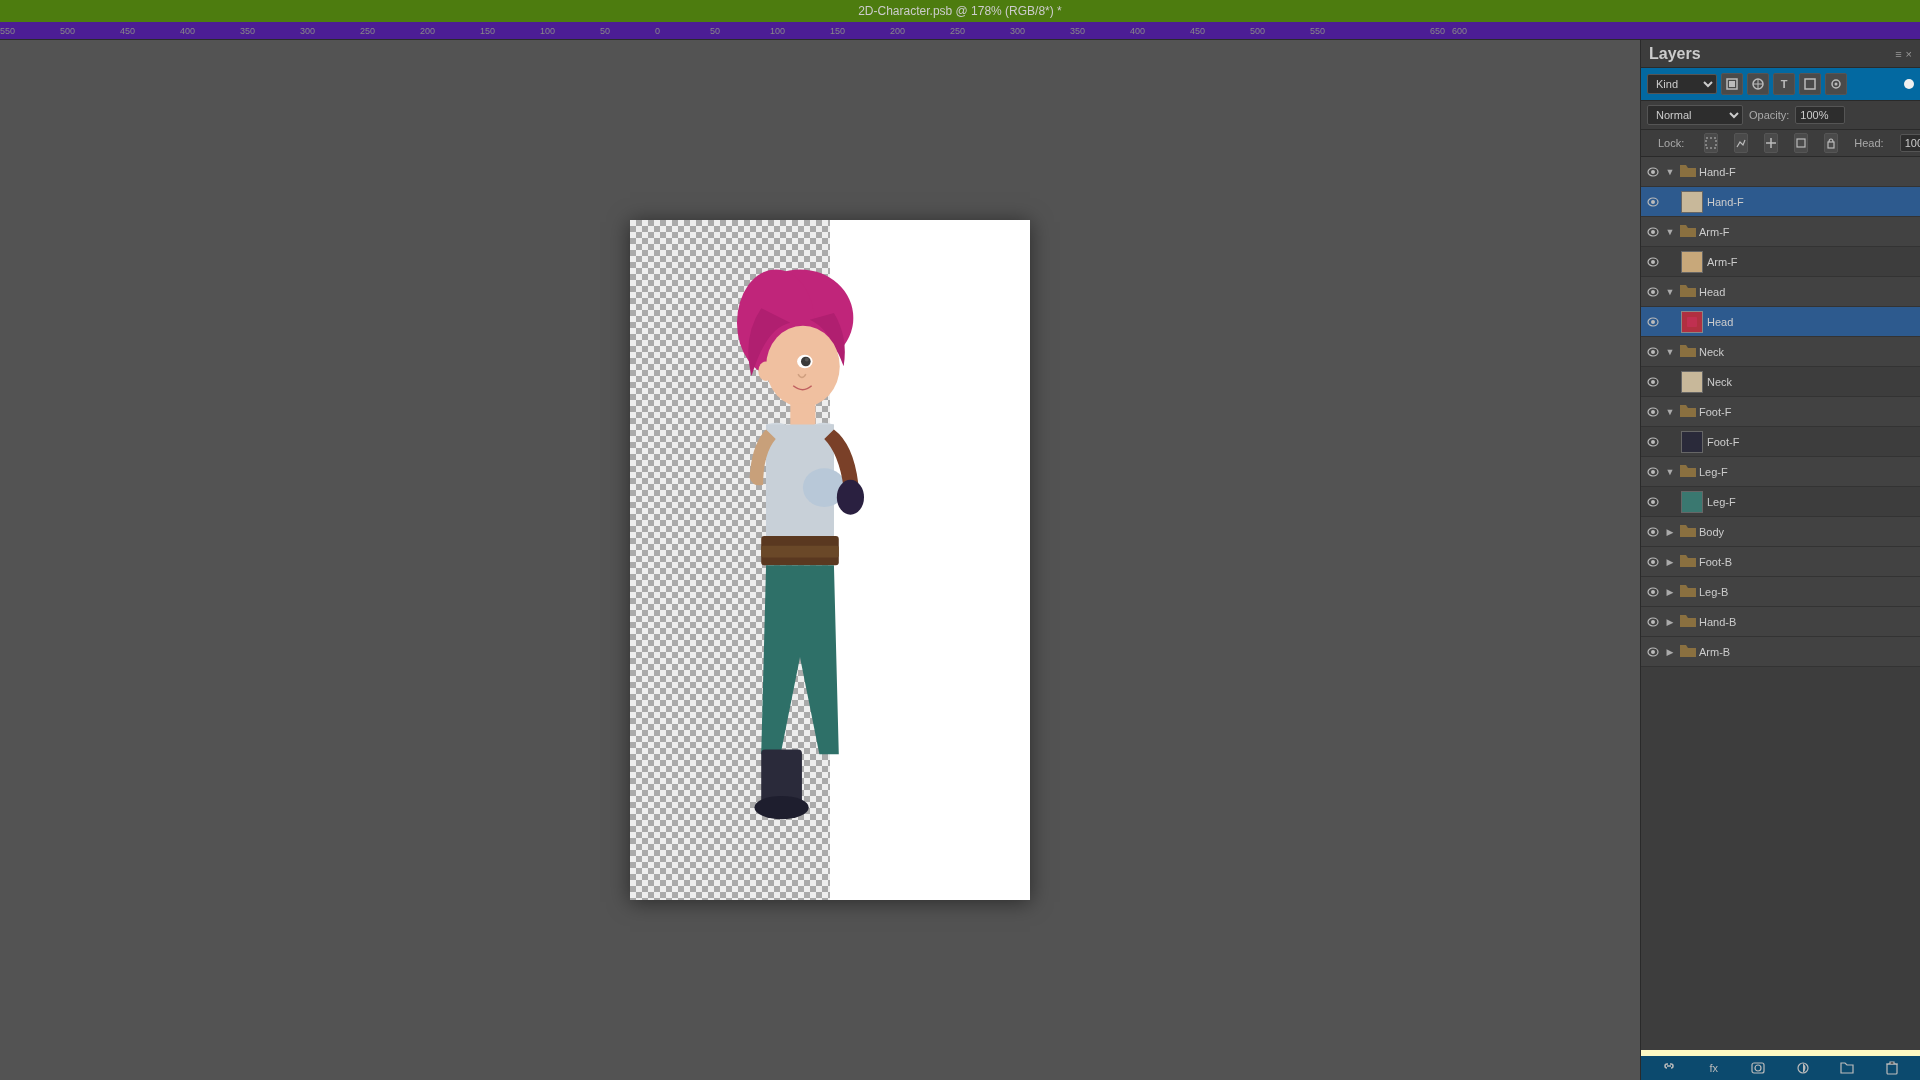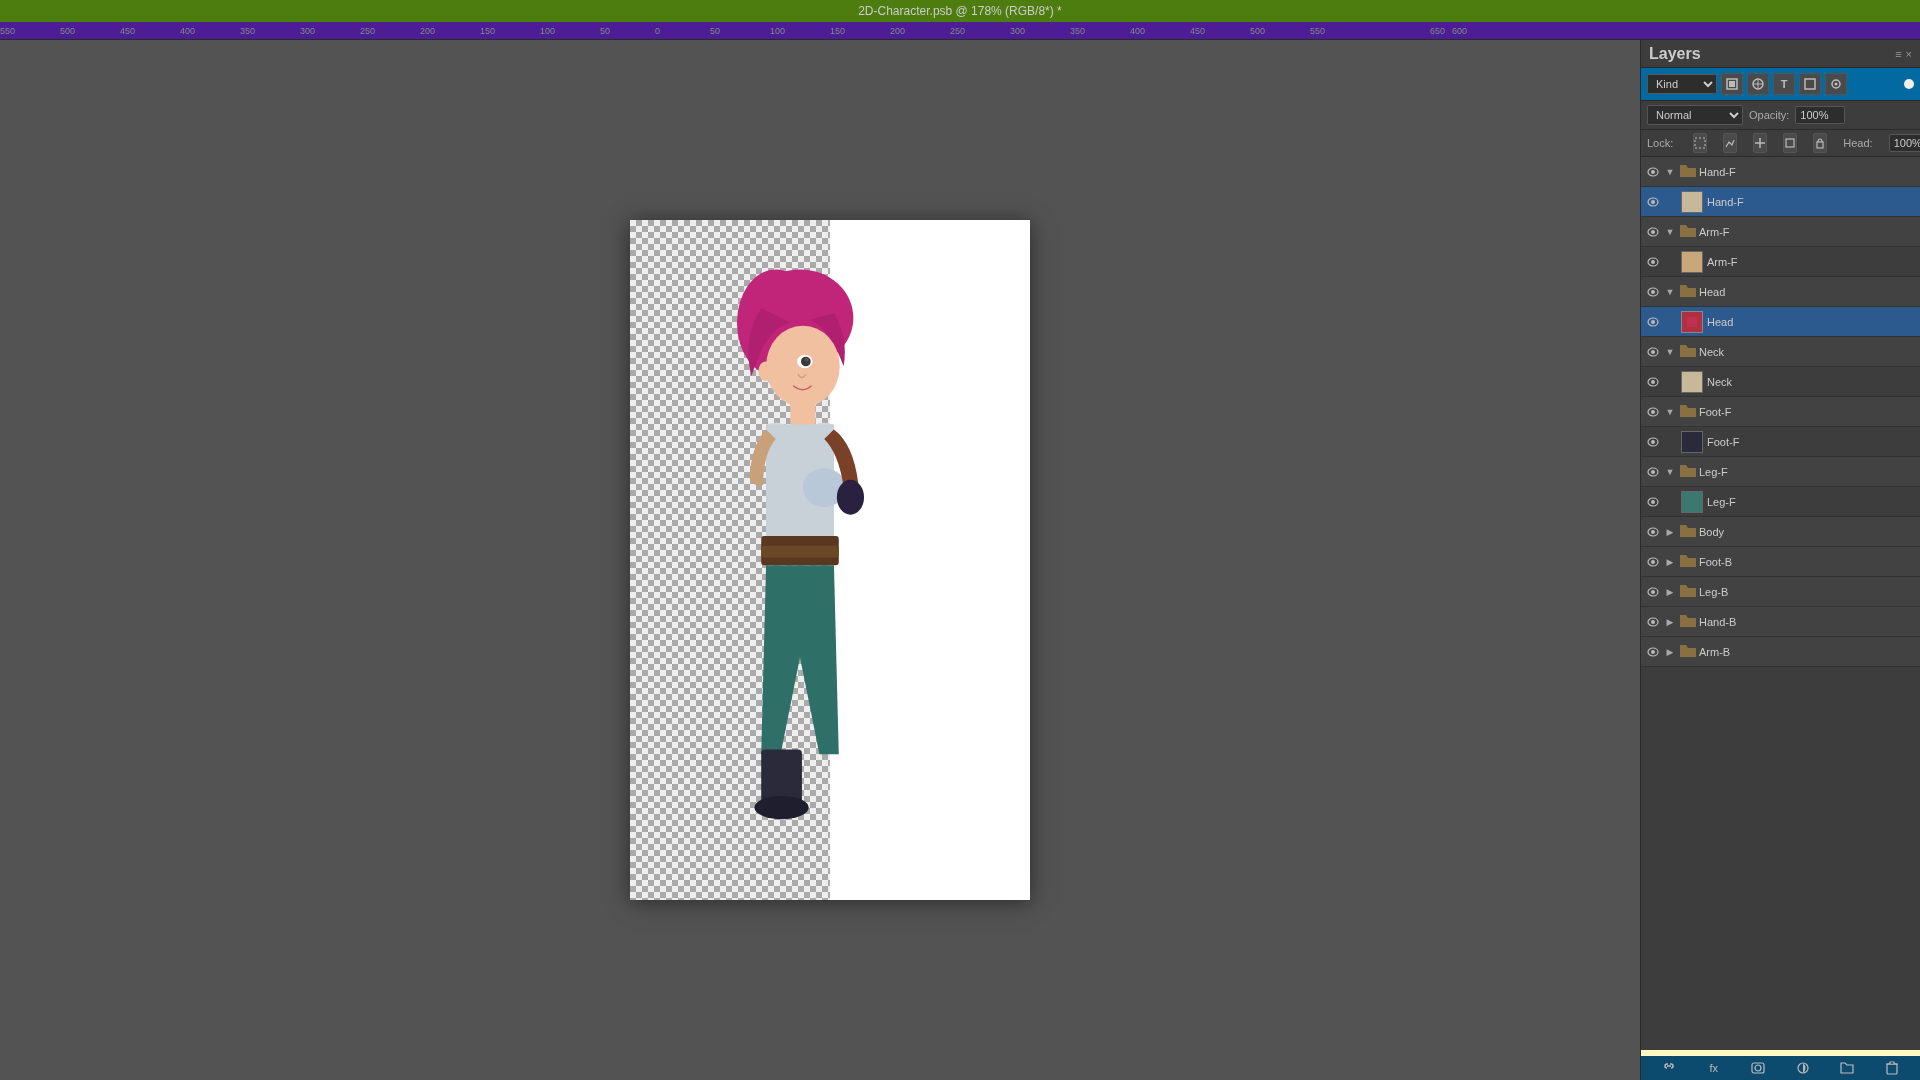--- a/index.html
+++ b/index.html
@@ -204,21 +204,21 @@
       border: 1px solid #555;
       color: #ccc;
       font-size: 11px;
       padding: 2px 4px;
       border-radius: 2px;
       width: 50px;
     }
 
     
     #lock-row {
-      padding: 3px 6px;
+      padding: 3px 17px;
       display: flex;
       align-items: center;
       gap: 16px;
       border-bottom: 1px solid #2a2a2a;
     }
 
     .lock-label {
       color: #aaa;
       font-size: 11px;
       margin-right: 4px;

